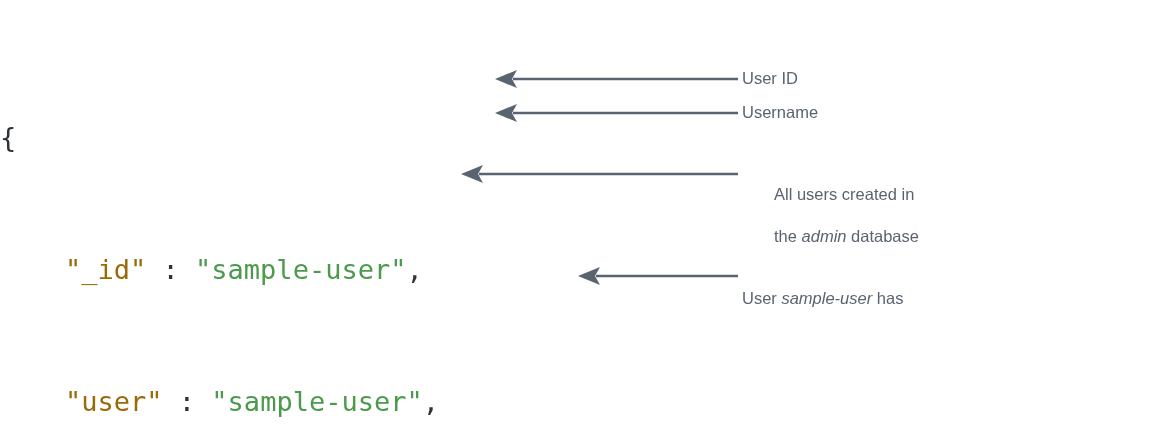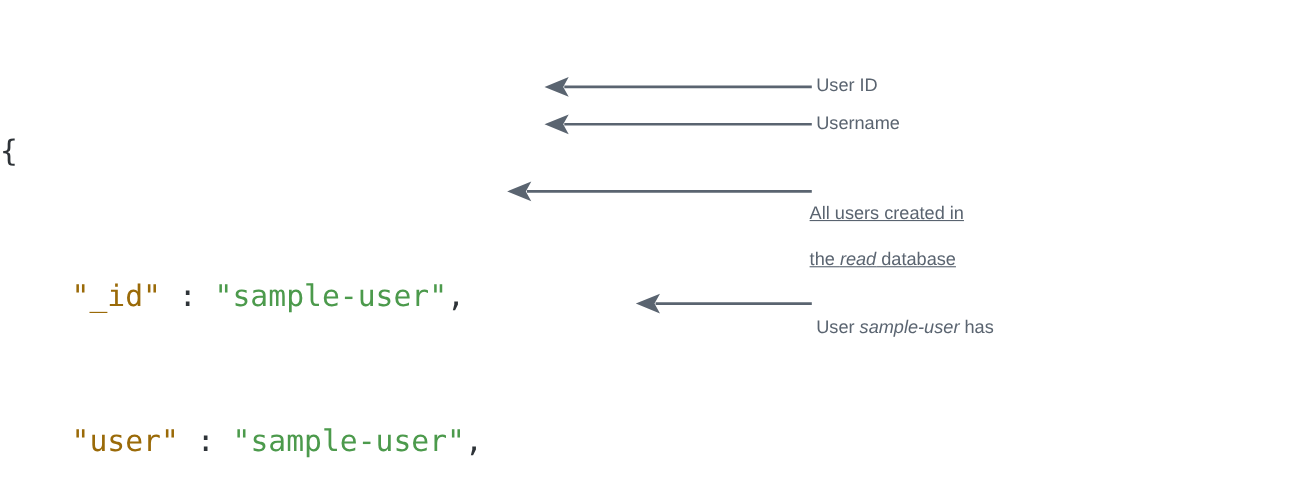--- a/index.html
+++ b/index.html
@@ -108,20 +108,20 @@
 
 <svg class="arrow-svg" style="left:578px; top:267px;" width="162" height="18">
   <line class="arrow-line" x1="18" y1="9" x2="160" y2="9"></line>
   <polygon class="arrow-head" points="0,9 22,0 17,9 22,18"></polygon>
 </svg>
 
 <div class="annotation" style="left:742px; top:68px;text-align:right;">User ID</div>
 
 <div class="annotation" style="left:742px; top:102px;">Username</div>
 
-<div class="annotation" style="left:736px; top:163px;text-decoration:underline;">
+<div class="annotation" style="left:774px; top:163px;">
   <div>All users created in</div>
-  <div><span>the </span><em>read</em><span> database</span></div>
+  <div><span>the </span><em>admin</em><span> database</span></div>
 </div>
 
 <div class="annotation" style="left:742px; top:267px;">
   <div><span>User </span><em>sample-user</em><span> has</span></div>
 </div>
 
 </body></html>

